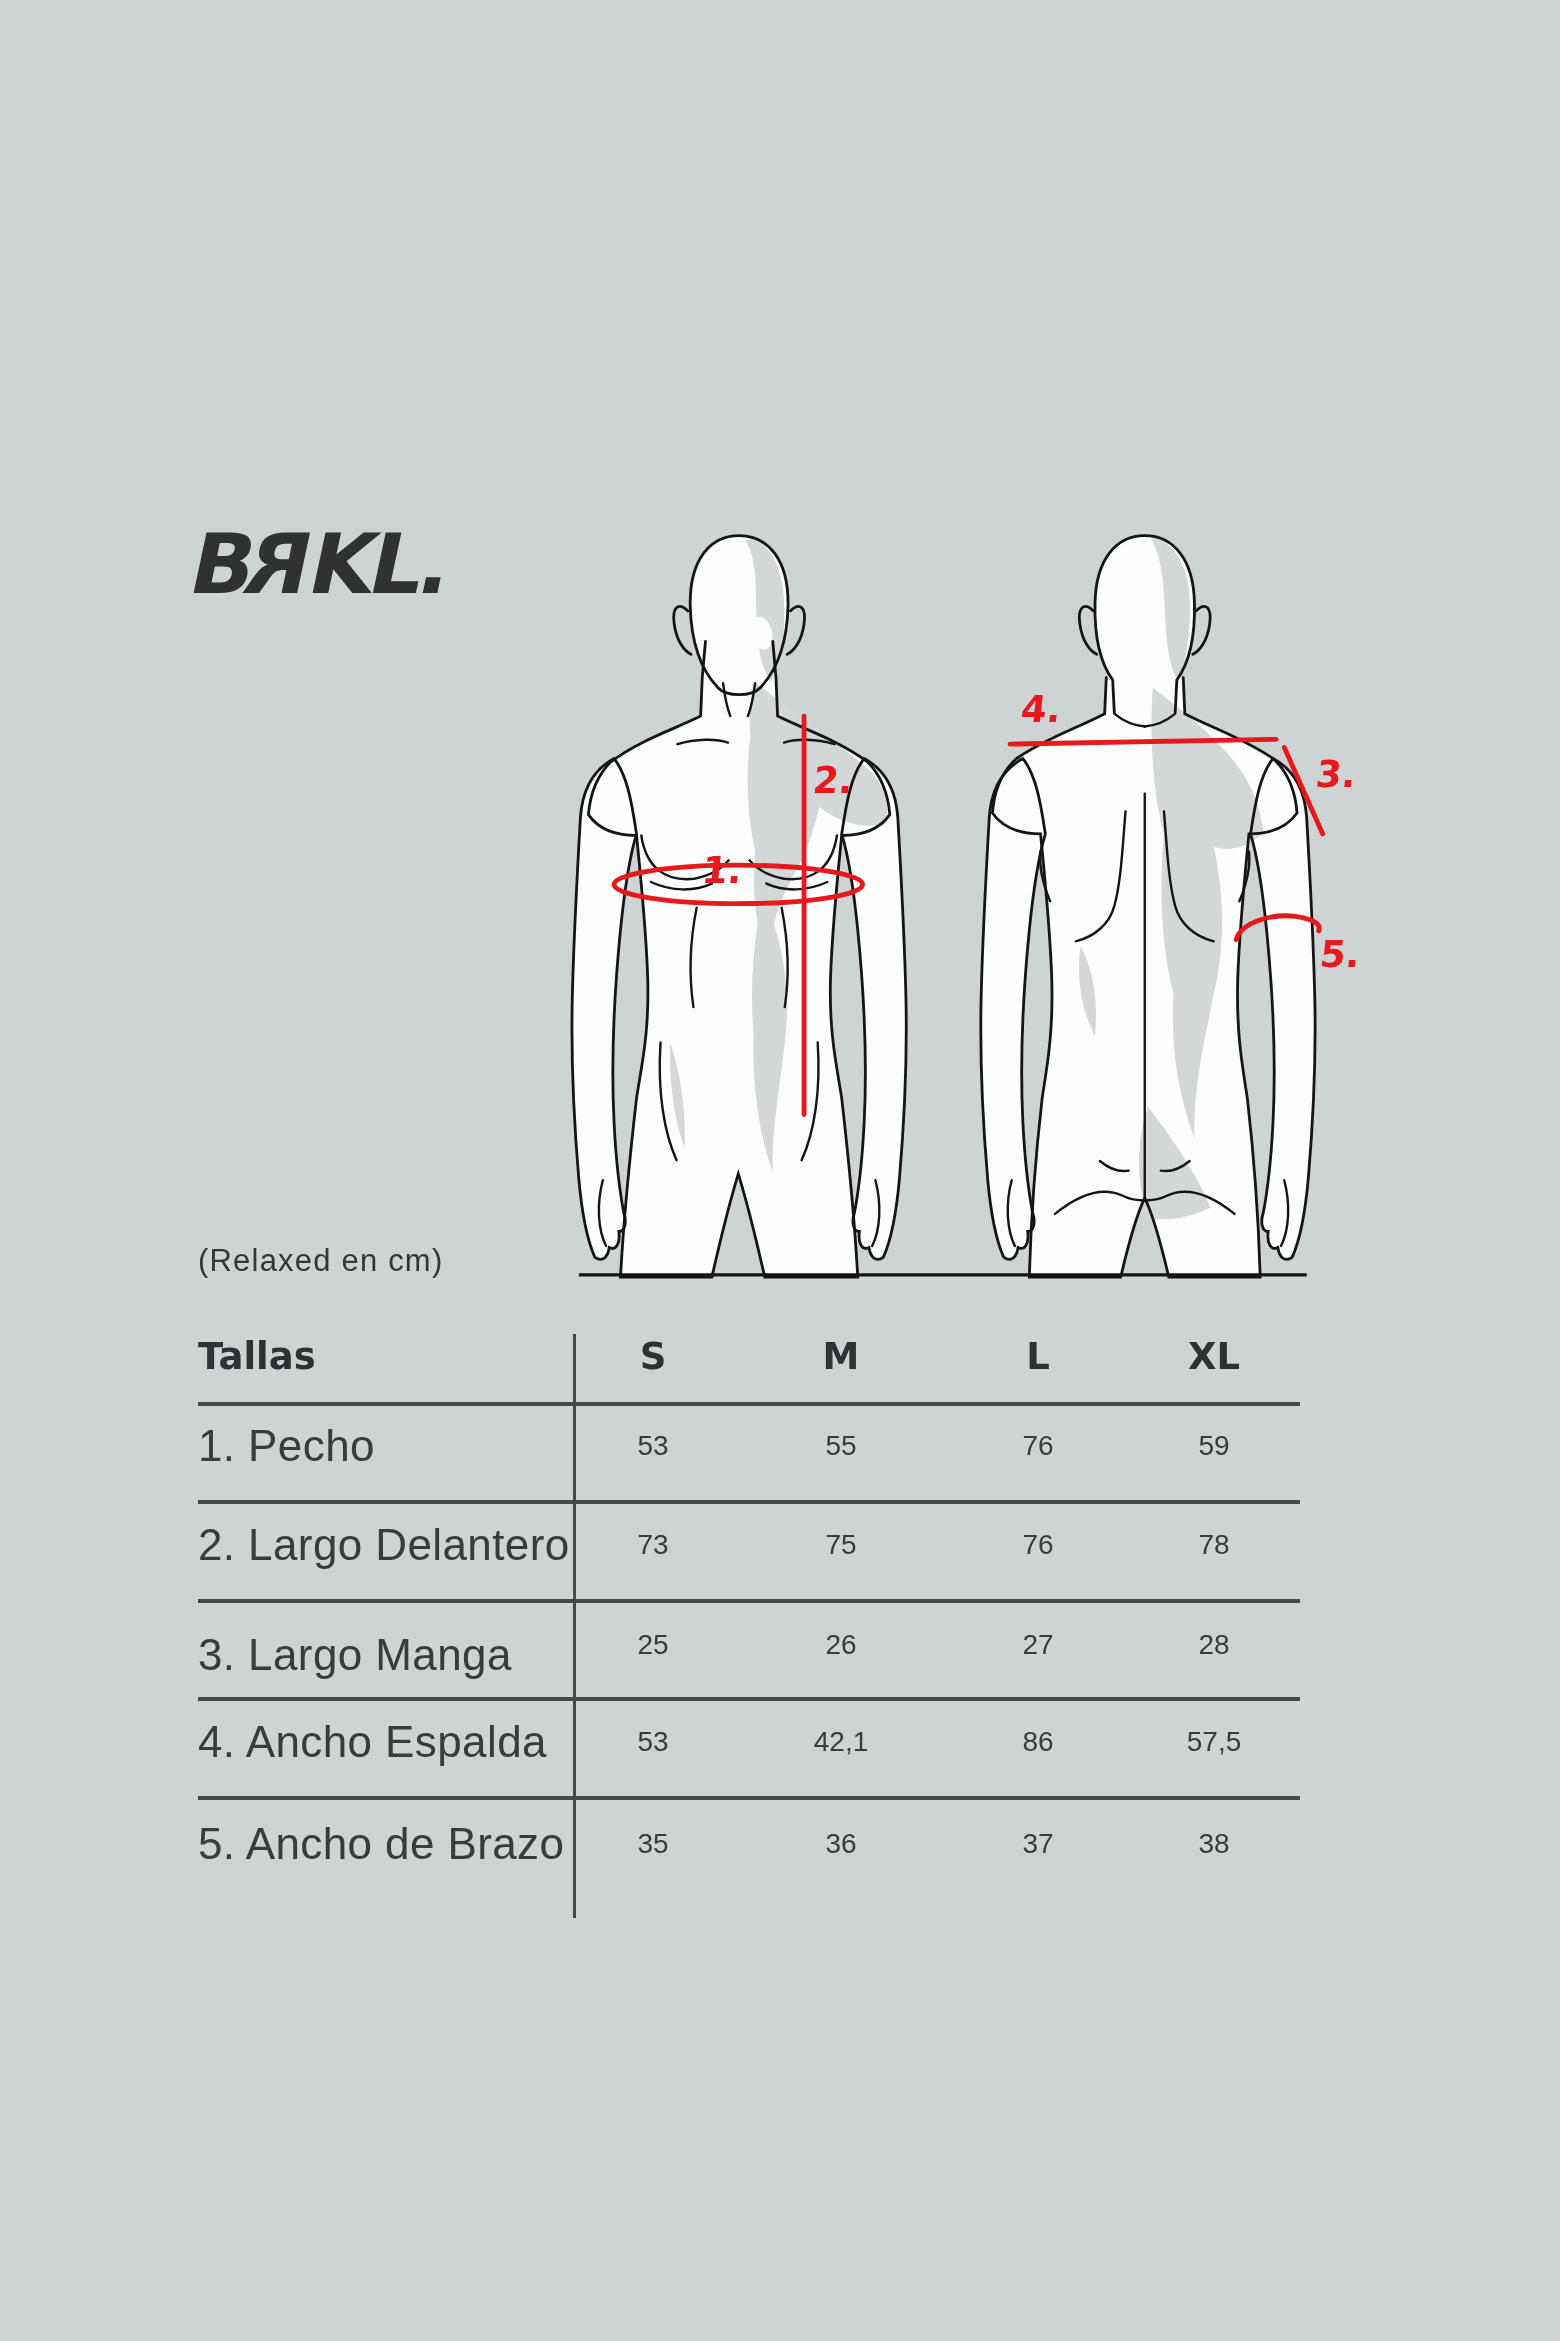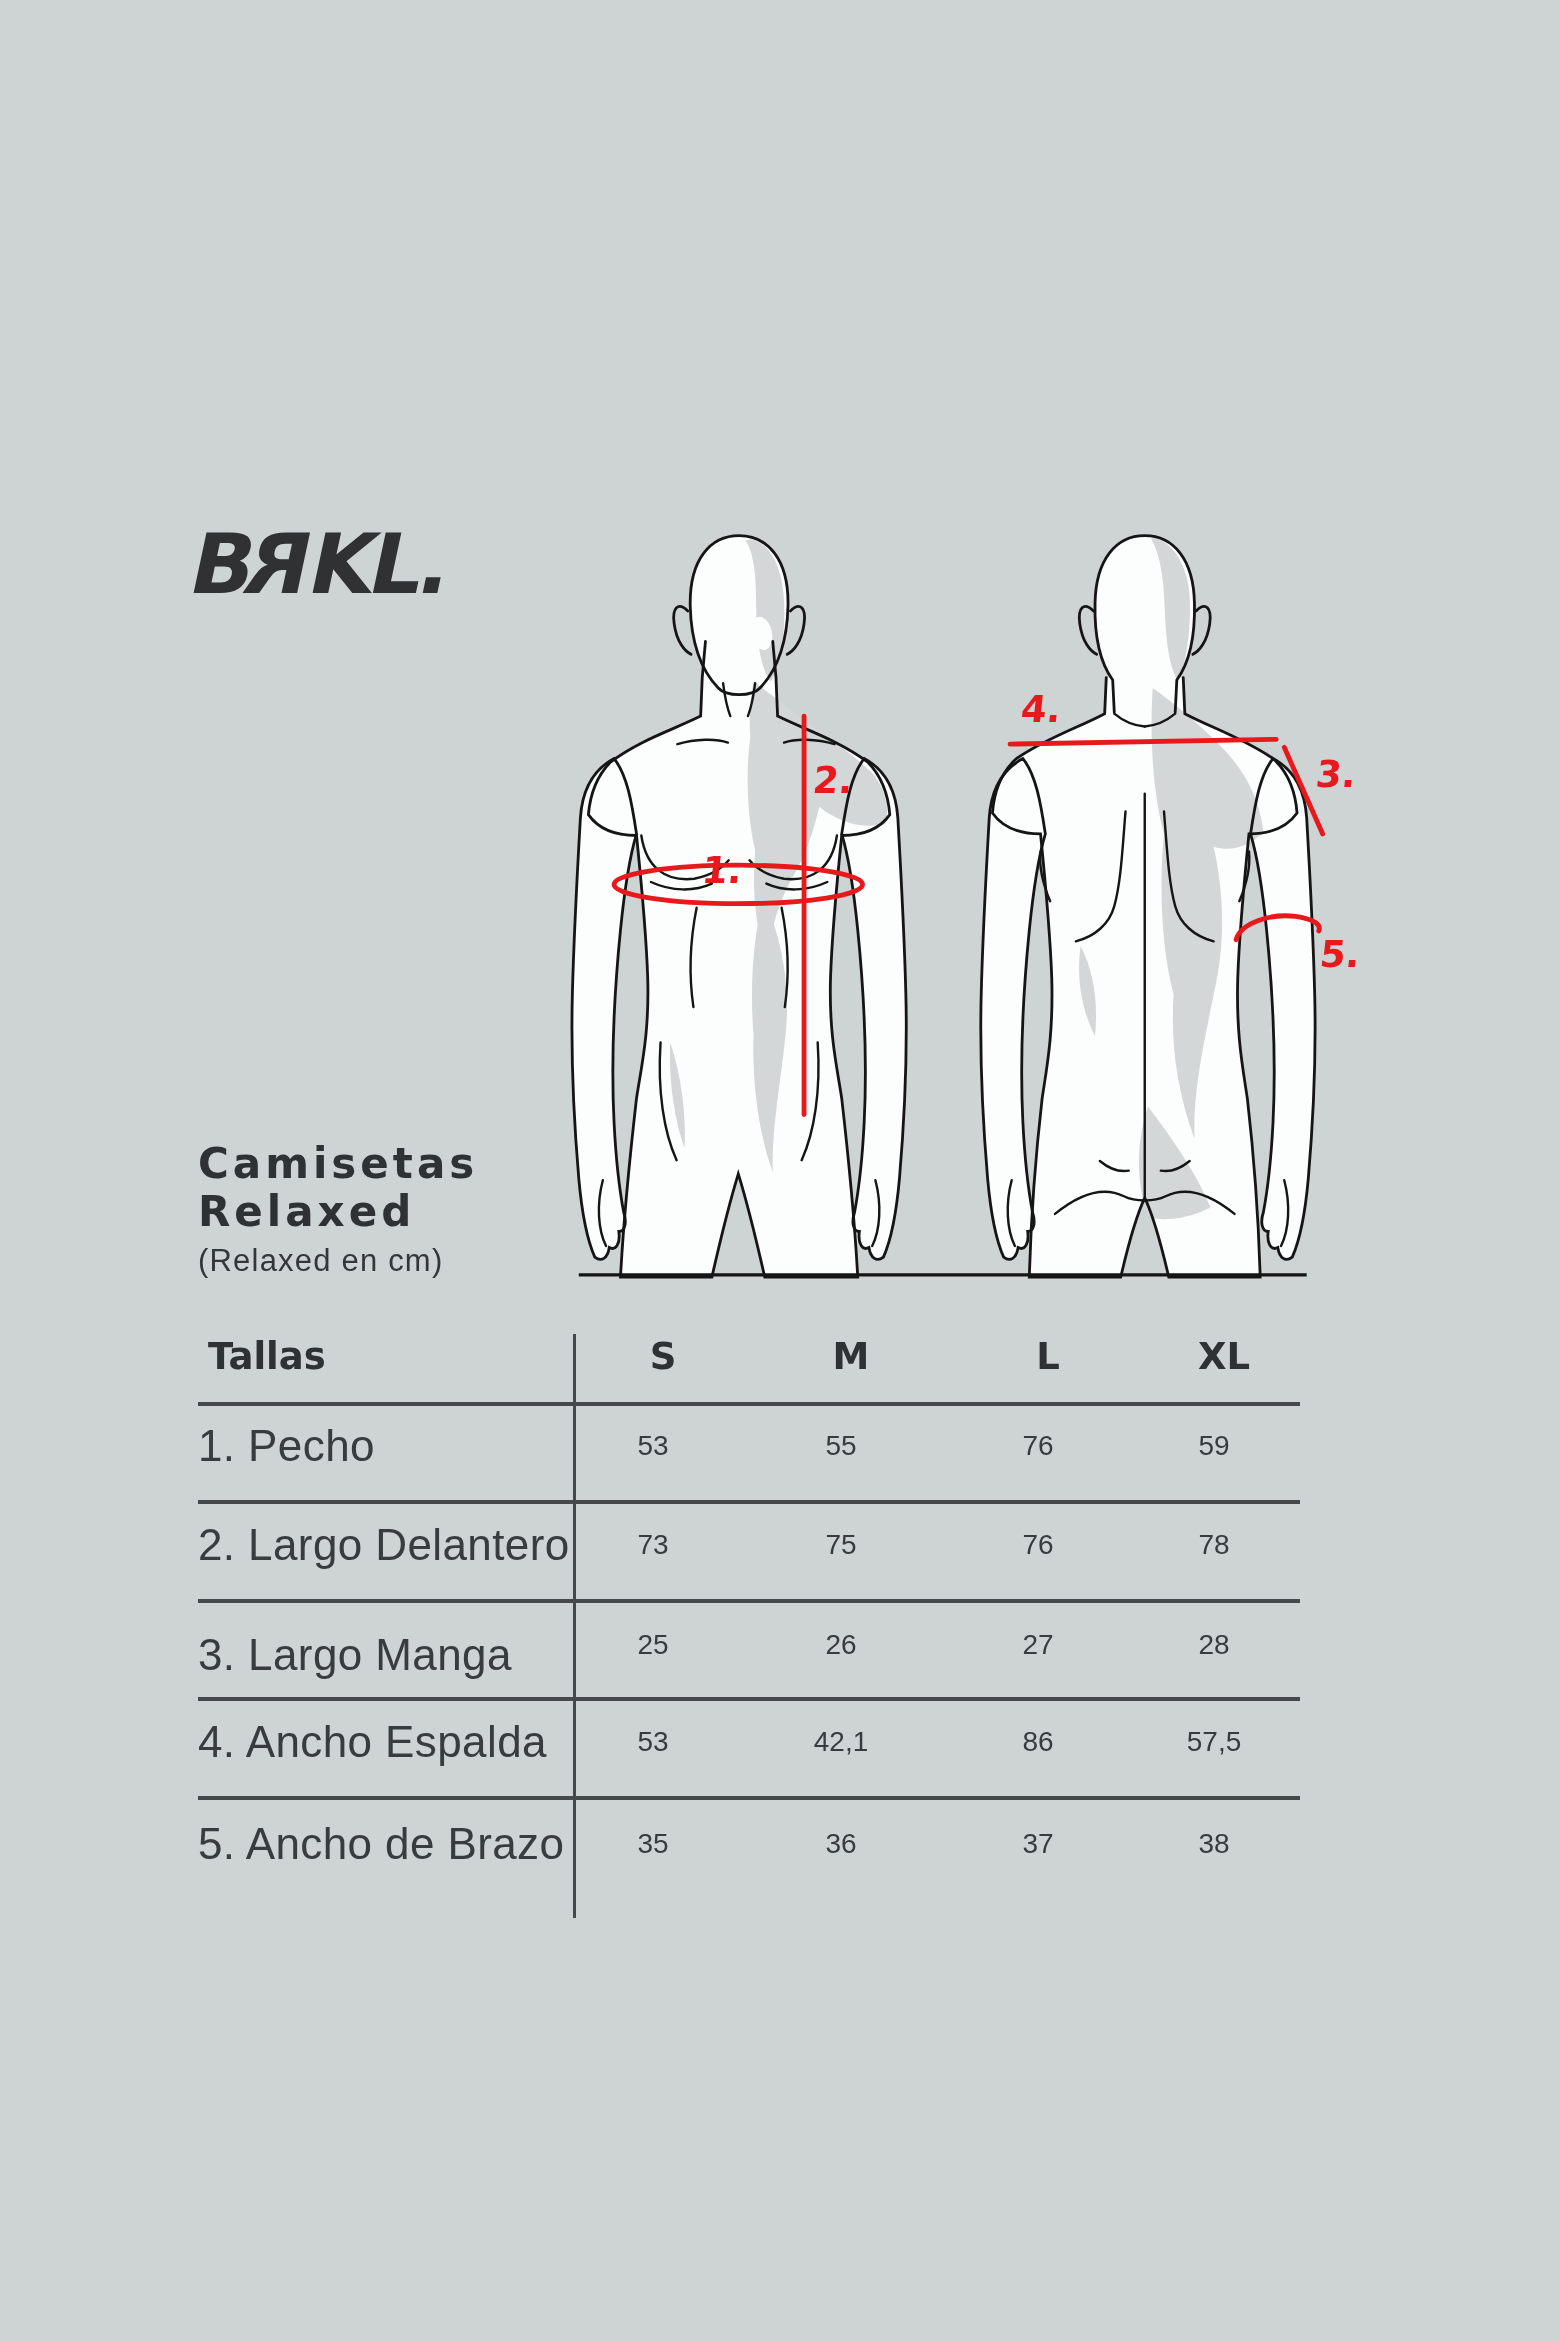--- a/index.html
+++ b/index.html
@@ -39,21 +39,20 @@
     font-size:31px;line-height:37px;letter-spacing:1.2px;
     color:#333739;font-weight:400;
   }
   
   .table{position:absolute;left:198px;top:1323px;width:1102px;height:625px;}
   .table .th{
     position:absolute;top:13px;
     font-family:"DejaVu Sans",sans-serif;
     font-weight:bold;font-size:37px;line-height:42px;color:#2e3234;
     white-space:nowrap;
-    margin-left:10px;
   }
   .table .th.col{transform:translateX(-50%);}
   .table .rule{
     position:absolute;left:0;width:1102px;height:4px;background:#46494b;
   }
   .table .vline{
     position:absolute;left:375px;top:11.2px;width:3.2px;height:584px;background:#46494b;
   }
   .table .rlabel{
     position:absolute;left:0;
@@ -161,24 +160,20 @@
       <path d="M1542,1172 C1548,1150 1588,1139 1616,1143 C1636,1146 1649,1152 1645,1161"></path>
     </g>
   </svg>
 
   <div class="mlabel" style="left:702px;top:852px">1.</div>
   <div class="mlabel" style="left:813px;top:762px">2.</div>
   <div class="mlabel" style="left:1316px;top:756px">3.</div>
   <div class="mlabel" style="left:1021px;top:691px">4.</div>
   <div class="mlabel" style="left:1320px;top:936px">5.</div>
 
-  <div class="title">
-    <div>Camisetas</div>
-    <div>Relaxed</div>
-  </div>
   <div class="subtitle">(Relaxed en cm)</div>
 
   <div class="table">
     <div class="th" style="left:0">Tallas</div>
     <div class="th col" style="left:455px">S</div>
     <div class="th col" style="left:643px">M</div>
     <div class="th col" style="left:840px">L</div>
     <div class="th col" style="left:1016px">XL</div>
 
     <div class="vline"></div>

